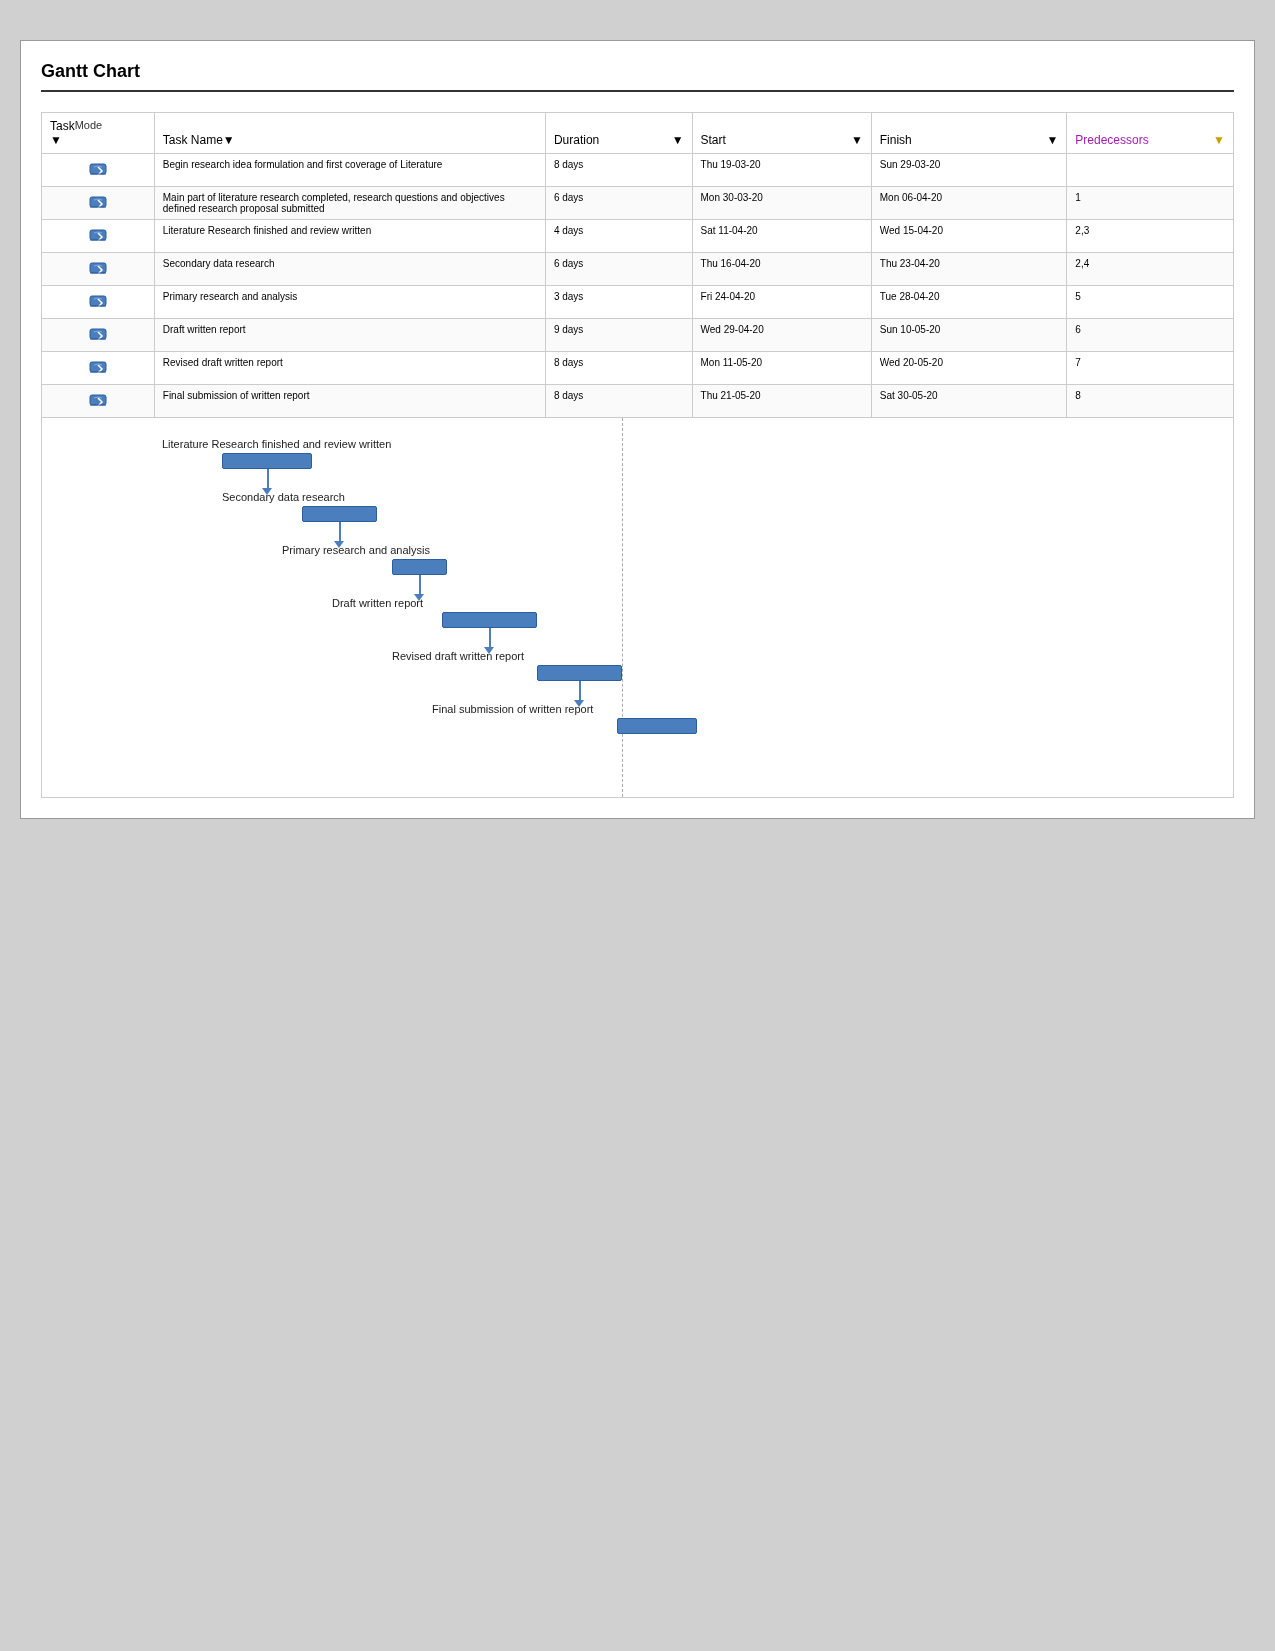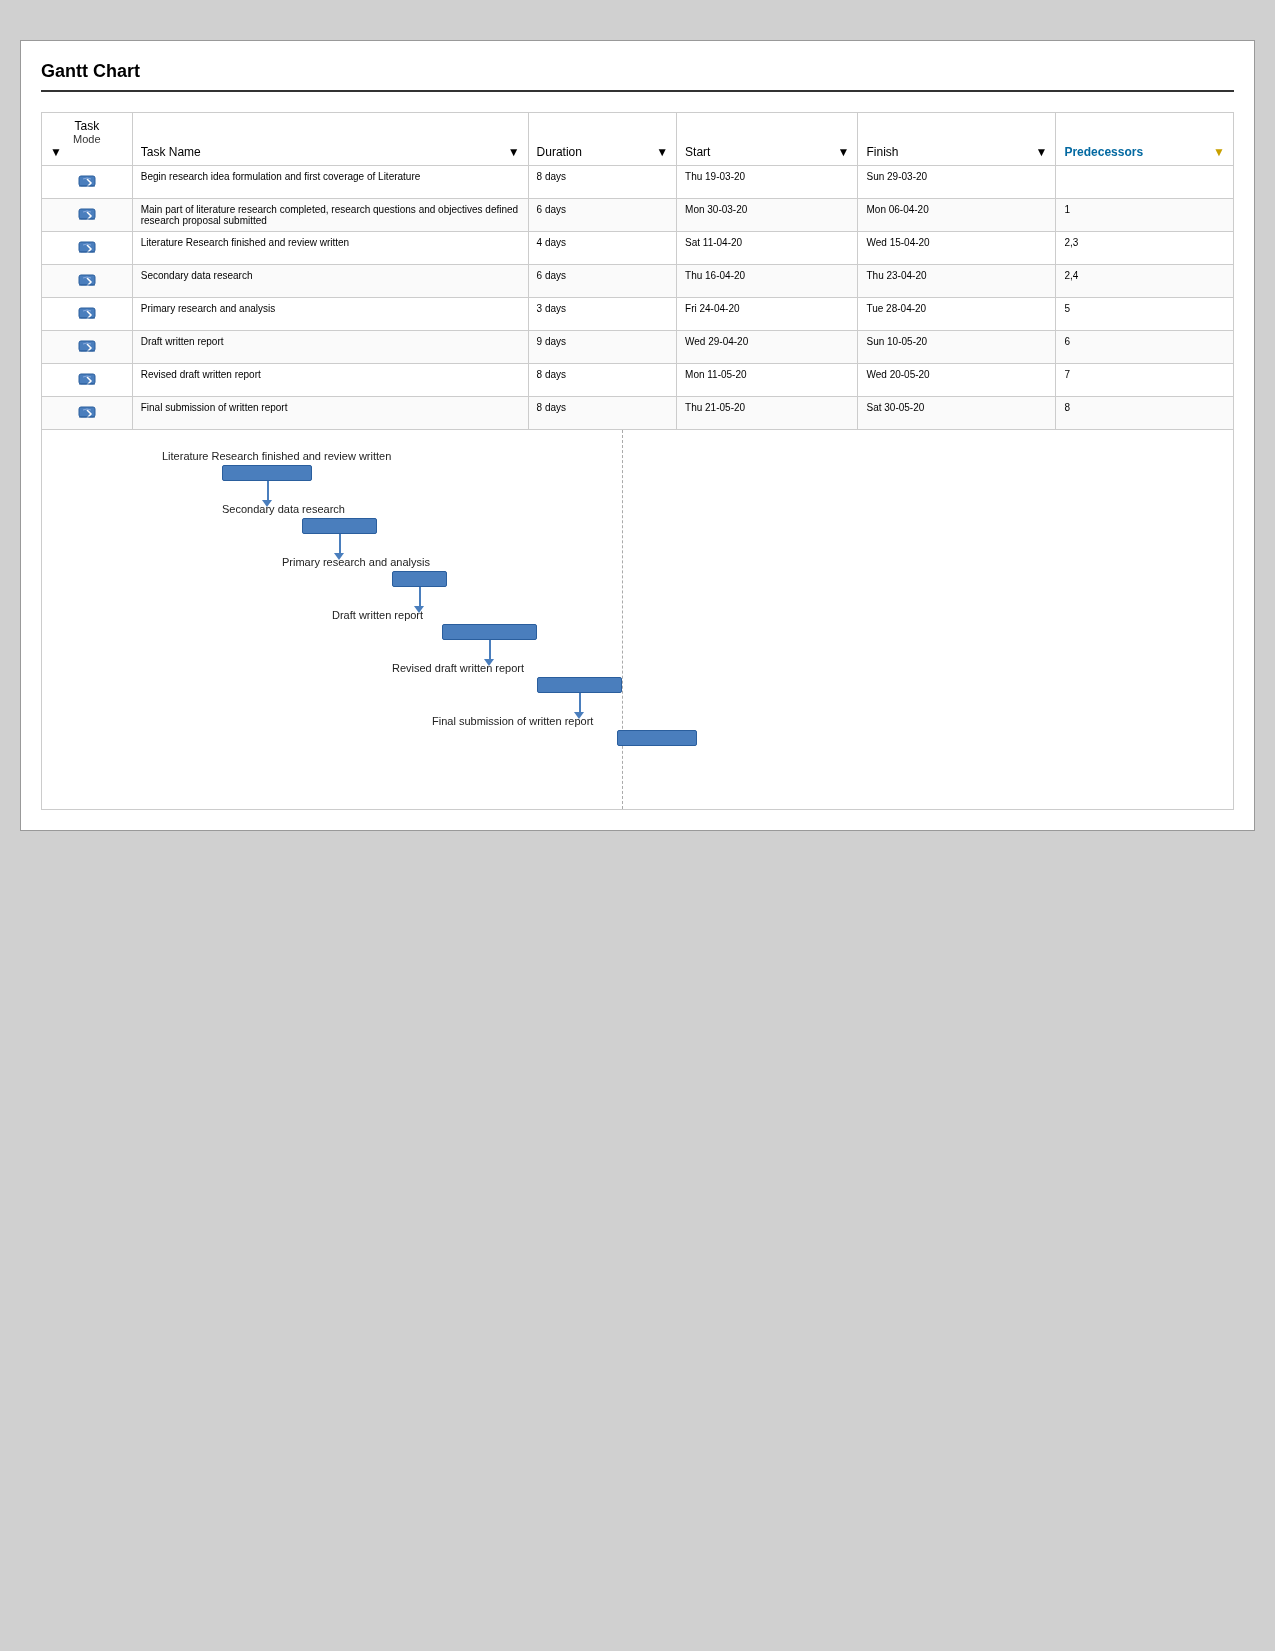--- a/index.html
+++ b/index.html
@@ -94,21 +94,21 @@
     .dotted-line {
       position: absolute;
       border-left: 1px dashed #aaa;
       top: 0;
       bottom: 0;
     }
 
     
     .th-wrapper {
       display: flex;
-      flex-direction: column;
+      flex-direction: row;
       text-align: center;
     }
     .th-main {
       font-weight: normal;
     }
     .th-sub {
       font-size: 11px;
       color: #333;
     }
     tr:nth-child(even) td {
@@ -128,21 +128,21 @@
     <thead>
       <tr>
         <th class="th-task-mode">
           <div class="th-wrapper">
             <span class="th-main">Task</span>
             <span class="th-sub">Mode</span>
           </div>
           <span class="arrow">▼</span>
         </th>
         <th class="th-task-name">
-          <div style="display:flex;align-items:center;justify-content:space-between;">
+          <div style="display:flex;align-items:center;">
             <span>Task Name</span>
             <span class="arrow">▼</span>
           </div>
         </th>
         <th class="th-duration">
           <div style="display:flex;align-items:center;justify-content:space-between;">
             <span>Duration</span>
             <span class="arrow">▼</span>
           </div>
         </th>
@@ -153,21 +153,21 @@
           </div>
         </th>
         <th class="th-finish">
           <div style="display:flex;align-items:center;justify-content:space-between;">
             <span>Finish</span>
             <span class="arrow">▼</span>
           </div>
         </th>
         <th class="th-predecessors">
           <div style="display:flex;align-items:center;justify-content:space-between;">
-            <span style="color:#0369a1;font-weight:bold;">Predecessors</span>
+            <span style="color:#a21caf;font-weight:normal;">Predecessors</span>
             <span class="arrow" style="color:#c8a000;">▼</span>
           </div>
         </th>
       </tr>
     </thead>
     <tbody id="table-body">
     <tr>
           <td style="text-align: center;">
       <svg width="20" height="20" viewBox="0 0 20 20">
         <rect x="2" y="5" width="16" height="10" rx="2" fill="#4a7ebd" stroke="#2a5e9d" stroke-width="1"></rect>

